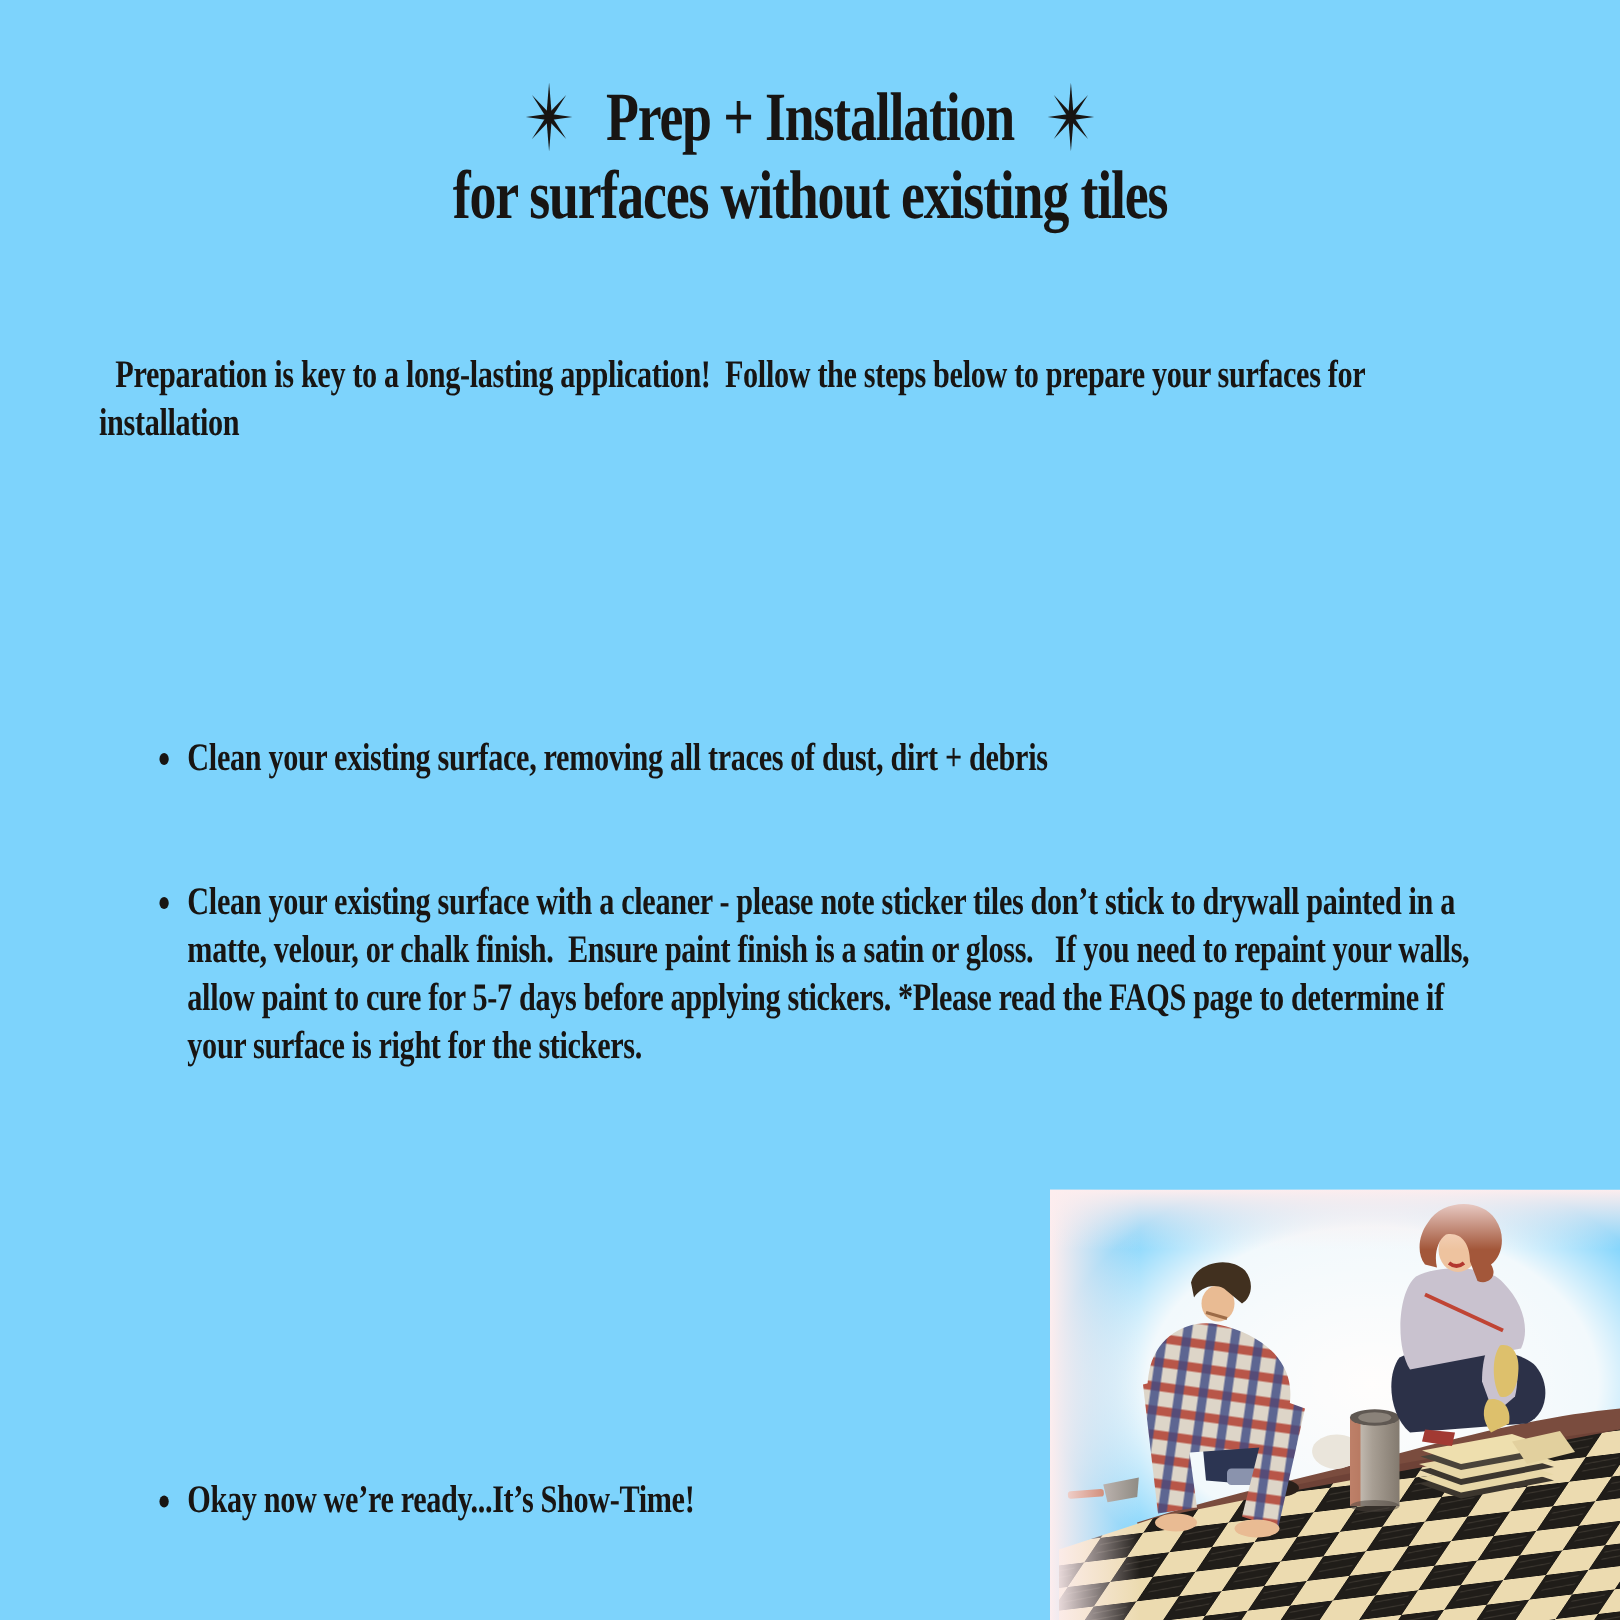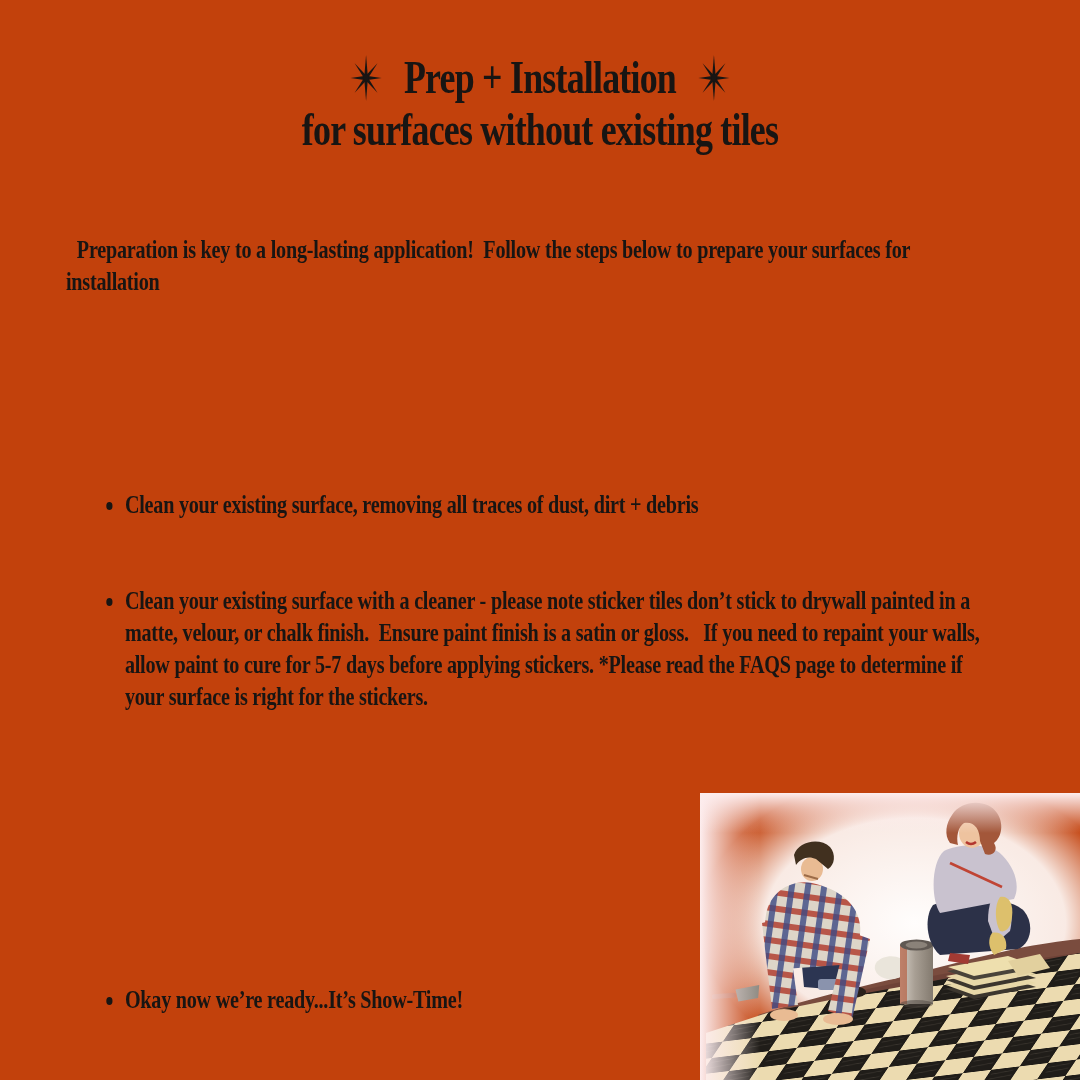--- a/index.html
+++ b/index.html
@@ -1,19 +1,19 @@
 <!DOCTYPE html>
 <html><head>
 <meta charset="utf-8">
 <style>
   html,body{margin:0;padding:0;}
   .page{
     position:relative;
     width:1080px;height:1080px;
-    background:#c2410c;
+    background:#7dd3fc;
     overflow:hidden;
     font-family:"Liberation Serif", serif;
     color:#181513;
   }
   
   .title-block{
     position:absolute;top:52px;left:0;width:1080px;text-align:center;
   }
   .title-line{
     display:block;

